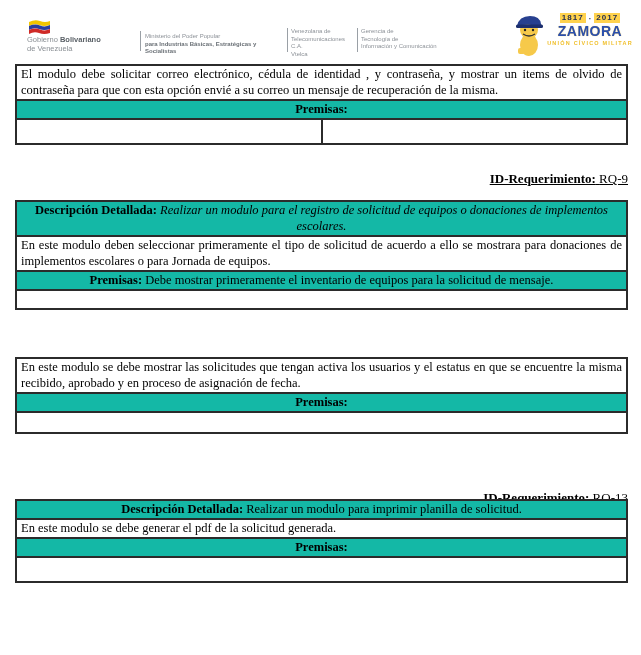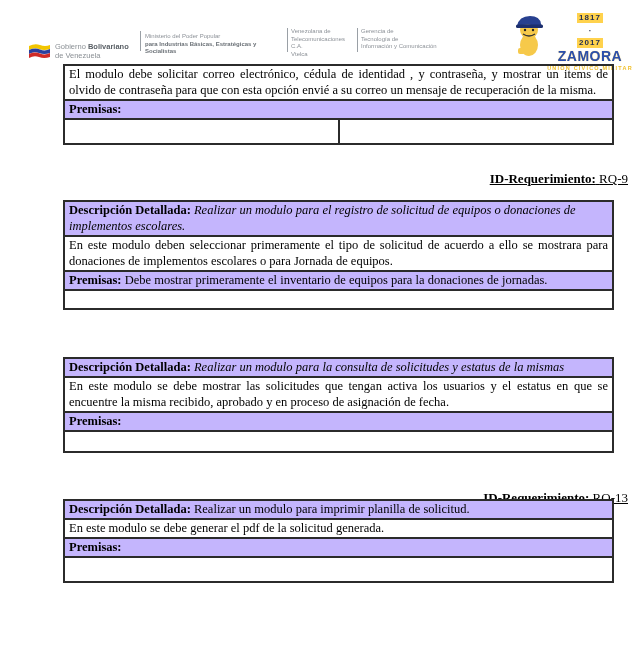--- a/index.html
+++ b/index.html
@@ -5,46 +5,46 @@
   html,body{margin:0;padding:0;}
   body{
     width:641px;height:655px;background:#ffffff;
     font-family:"Liberation Serif","DejaVu Serif",serif;
     color:#000;position:relative;overflow:hidden;
   }
   .page{position:relative;width:641px;height:655px;}
 
   
   .header{position:absolute;top:0;left:0;width:641px;height:62px;}
-  .gov-logo{position:absolute;left:27px;top:42px;display:flex;align-items:flex-end;}
+  .gov-logo{position:absolute;left:27px;top:18px;display:flex;align-items:flex-start;flex-direction:column;}
   .flag{width:24px;height:18px;margin-right:4px;}
   .gov-text{font-family:"Liberation Sans",sans-serif;font-size:7.5px;line-height:8.5px;color:#8a8f94;}
   .gov-text .l1 .b{color:#5a6066;font-weight:bold;}
   .hdr-sep{position:absolute;width:1px;background:#9aa0a6;}
   .hdr-small{position:absolute;font-family:"Liberation Sans",sans-serif;font-size:6px;line-height:7.5px;color:#8d9298;}
   .hdr-small .emph{color:#6a7076;font-weight:bold;}
   .zamora{position:absolute;left:512px;top:10px;width:122px;height:48px;}
   .zamora-char{position:absolute;left:0;top:2px;}
   .zamora-right{position:absolute;left:34px;top:3px;width:88px;text-align:center;
     font-family:"Liberation Sans",sans-serif;}
-  .zamora-years{display:flex;justify-content:center;gap:3px;align-items:center;flex-direction:column;}
+  .zamora-years{display:flex;justify-content:center;gap:3px;align-items:center;}
   .zamora-years .yr{background:#ffd24d;color:#26304f;font-weight:bold;font-size:8px;
     line-height:10px;padding:0 2px;letter-spacing:1px;}
   .zamora-years .dot{color:#26304f;font-weight:bold;font-size:8px;}
   .zamora-name{font-size:14px;font-weight:bold;color:#2a4fae;letter-spacing:0.5px;line-height:17px;
     text-shadow:0 0 1px #f6c94a;}
   .zamora-sub{font-size:5.5px;font-weight:bold;color:#f0bf2a;letter-spacing:1.2px;line-height:7px;}
 
   
-  table.doc{position:absolute;left:15px;width:551px;border-collapse:collapse;table-layout:fixed;margin-left:48px;}
+  table.doc{position:absolute;left:15px;width:613px;border-collapse:collapse;table-layout:fixed;}
   table.doc td{
     border:2px solid #2b2b2b;padding:0px 4px 1px 4px;
     font-size:12.5px;line-height:16px;vertical-align:top;
   }
-  tr.shaded td{background:#c4b5fd;}
+  tr.shaded td{background:#14b8a6;text-align:center;}
   td.just{text-align:justify;}
   .b{font-weight:bold;}
   .i{font-style:italic;}
   tr.empty-s td{height:16px;}
   tr.empty-m td{height:18px;}
   tr.empty-l td{height:22px;}
 
   
   .id-line{position:absolute;left:15px;width:613px;text-align:right;font-size:13px;line-height:15px;}
   .id-line .u{text-decoration:underline;}
@@ -136,34 +136,31 @@
 
   <table class="doc" style="top:200px;">
     <tbody>
         <tr class="shaded">
       <td><span class="b">Descripción Detallada:</span> <span class="i">Realizar un modulo para el registro de solicitud de equipos o donaciones de implementos escolares.</span></td>
     </tr>
     <tr>
       <td class="just">En este modulo deben seleccionar primeramente el tipo de solicitud de acuerdo a ello se mostrara para donaciones de implementos escolares o para Jornada de equipos.</td>
     </tr>
     <tr class="shaded">
-      <td><span class="b">Premisas:</span> <span>Debe mostrar primeramente el inventario de equipos para la donaciones de jornadas.</span></td>
+      <td><span class="b">Premisas:</span> <span>Debe mostrar primeramente el inventario de equipos para la solicitud de mensaje.</span></td>
     </tr>
     <tr class="empty-s">
       <td></td>
     </tr>
   </tbody>
     </table>
 
 
   <table class="doc" style="top:357px;">
     <tbody>
-        <tr class="shaded">
-      <td><span class="b">Descripción Detallada:</span> <span class="i">Realizar un modulo para la consulta de solicitudes y estatus de la mismas</span></td>
-    </tr>
     <tr>
       <td class="just">En este modulo se debe mostrar las solicitudes que tengan activa los usuarios y el estatus en que se encuentre la misma recibido, aprobado y en proceso de asignación de fecha.</td>
     </tr>
     <tr class="shaded">
       <td><span class="b">Premisas:</span> <span></span></td>
     </tr>
     <tr class="empty-m">
       <td></td>
     </tr>
   </tbody>

